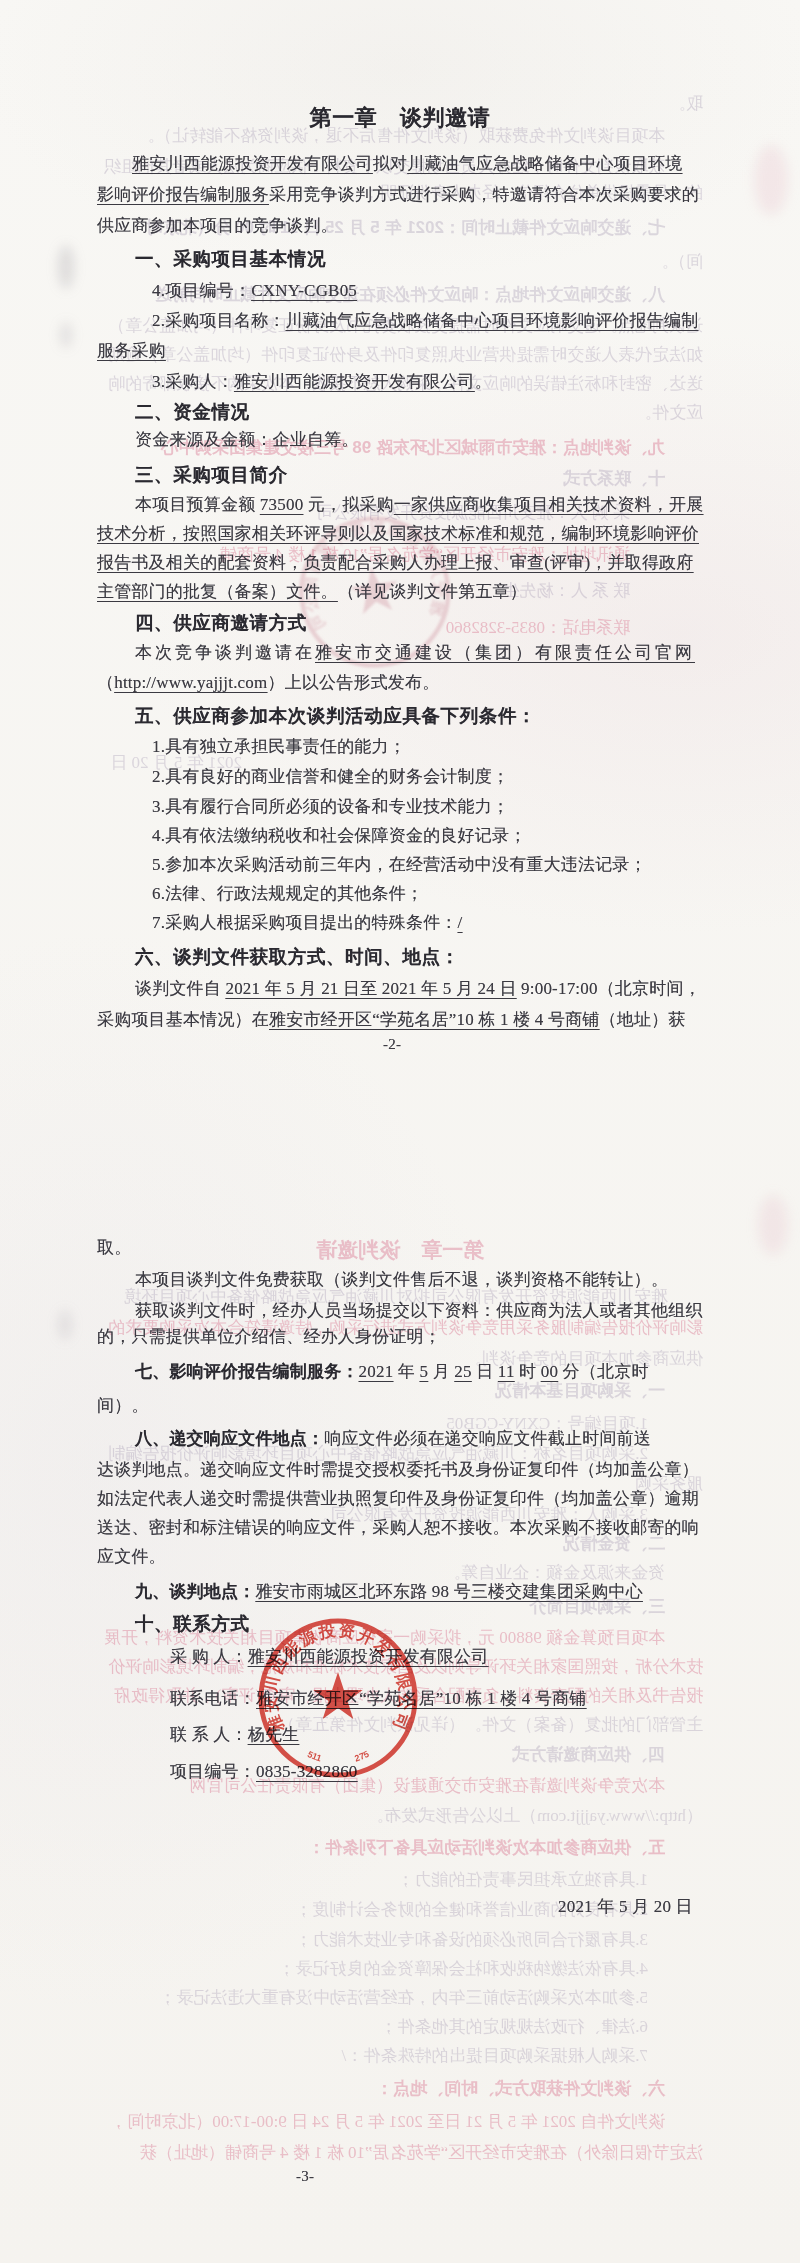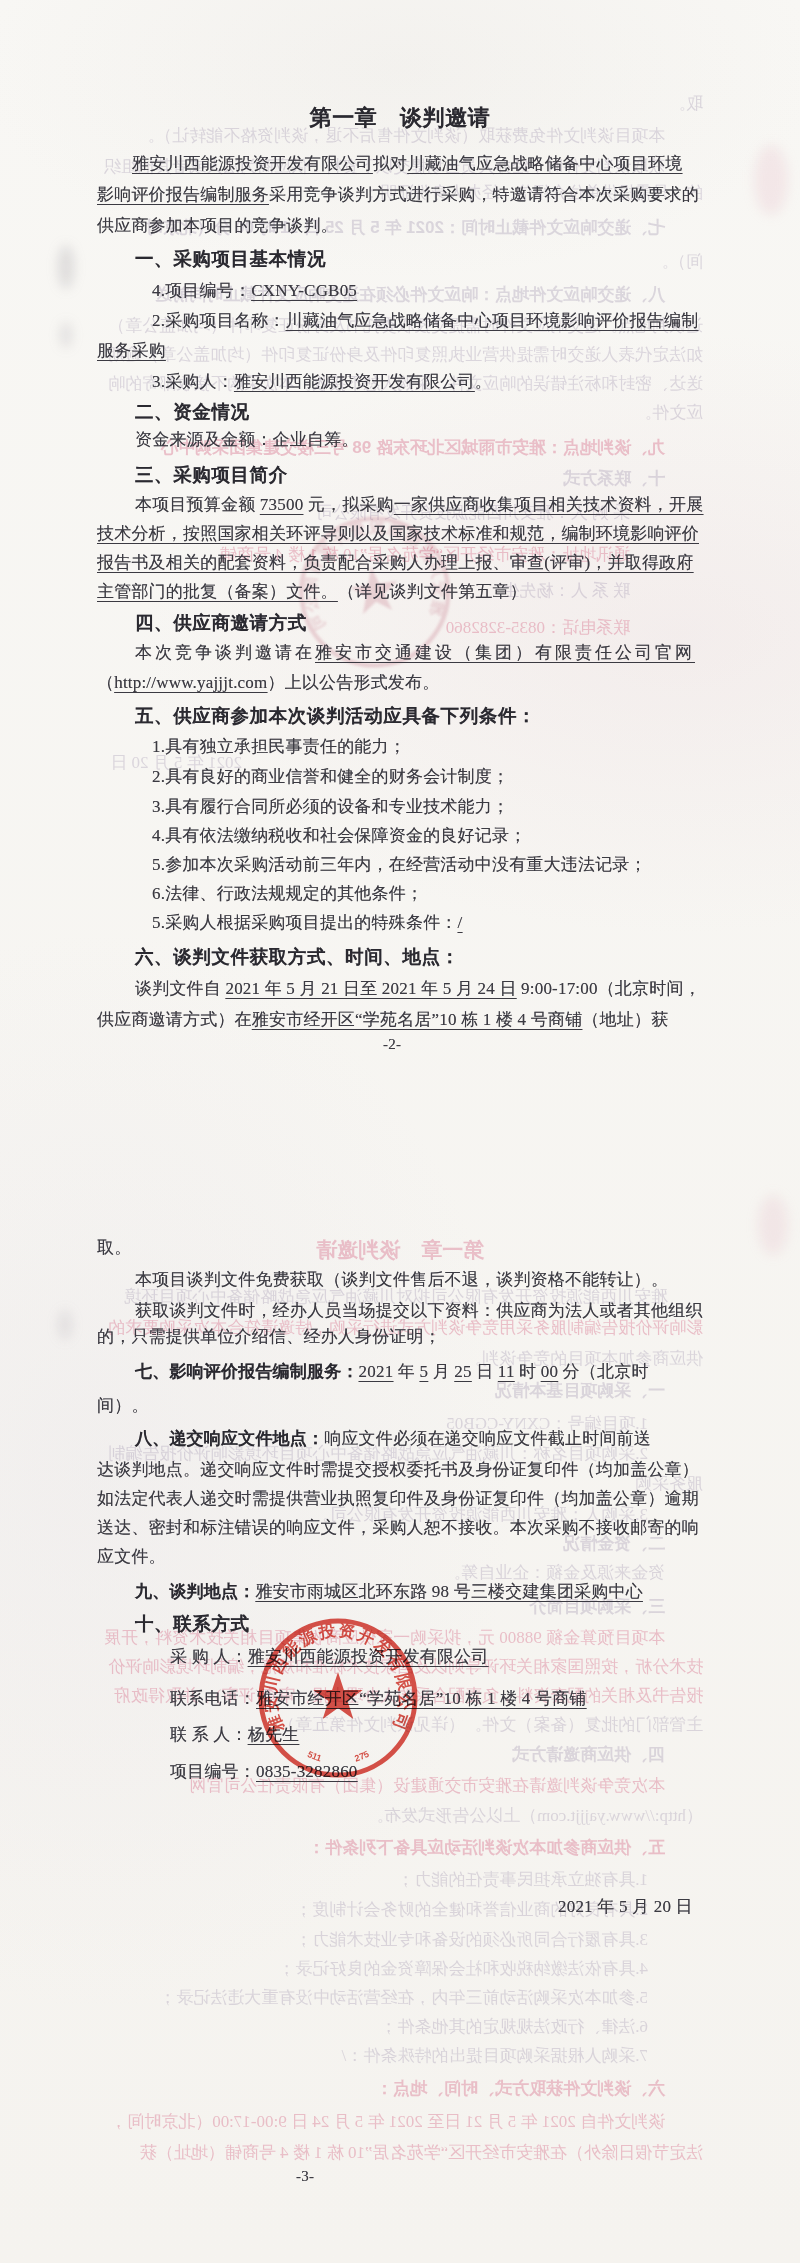--- a/index.html
+++ b/index.html
@@ -127,24 +127,24 @@
       <div class="line hd" style="top: 610px; left: 135px;"><span>四、供应商邀请方式</span></div>
       <div class="line" style="top: 641px; left: 135px; letter-spacing: 3px;"><span>本次竞争谈判邀请在</span><span class="u">雅安市交通建设（集团）有限责任公司官网</span></div>
       <div class="line" style="top: 671px; left: 97px;"><span>（</span><span class="u">http://www.yajjjt.com</span><span>）上以公告形式发布。</span></div>
       <div class="line hd" style="top: 703px; left: 135px;"><span>五、供应商参加本次谈判活动应具备下列条件：</span></div>
       <div class="line" style="top: 735px; left: 152px;"><span>1.具有独立承担民事责任的能力；</span></div>
       <div class="line" style="top: 765px; left: 152px;"><span>2.具有良好的商业信誉和健全的财务会计制度；</span></div>
       <div class="line" style="top: 795px; left: 152px;"><span>3.具有履行合同所必须的设备和专业技术能力；</span></div>
       <div class="line" style="top: 824px; left: 152px;"><span>4.具有依法缴纳税收和社会保障资金的良好记录；</span></div>
       <div class="line" style="top: 853px; left: 152px;"><span>5.参加本次采购活动前三年内，在经营活动中没有重大违法记录；</span></div>
       <div class="line" style="top: 882px; left: 152px;"><span>6.法律、行政法规规定的其他条件；</span></div>
-      <div class="line" style="top: 911px; left: 152px;"><span>5.采购人根据采购项目提出的特殊条件：</span><span class="u">/</span></div>
+      <div class="line" style="top: 911px; left: 152px;"><span>7.采购人根据采购项目提出的特殊条件：</span><span class="u">/</span></div>
       <div class="line hd" style="top: 944px; left: 135px;"><span>六、谈判文件获取方式、时间、地点：</span></div>
       <div class="line" style="top: 977px; left: 135px;"><span>谈判文件自 </span><span class="u">2021 年 5 月 21 日至 2021 年 5 月 24 日</span><span> 9:00-17:00（北京时间，</span></div>
-      <div class="line" style="top: 1008px; left: 97px;"><span>供应商邀请方式）在</span><span class="u">雅安市经开区“学苑名居”10 栋 1 楼 4 号商铺</span><span>（地址）获</span></div>
+      <div class="line" style="top: 1008px; left: 97px;"><span>采购项目基本情况）在</span><span class="u">雅安市经开区“学苑名居”10 栋 1 楼 4 号商铺</span><span>（地址）获</span></div>
       <div class="line" style="top: 1036px; left: 383px; font-size: 15px;"><span>-2-</span></div>
       <div class="line" style="top: 1236px; left: 97px;"><span>取。</span></div>
       <div class="line" style="top: 1268px; left: 135px;"><span>本项目谈判文件免费获取（谈判文件售后不退，谈判资格不能转让）。</span></div>
       <div class="line" style="top: 1299px; left: 135px;"><span>获取谈判文件时，经办人员当场提交以下资料：供应商为法人或者其他组织</span></div>
       <div class="line" style="top: 1325px; left: 97px;"><span>的，只需提供单位介绍信、经办人身份证明；</span></div>
       <div class="line" style="top: 1360px; left: 135px;"><span class="hd">七、影响评价报告编制服务：</span><span class="u">2021</span><span> 年 </span><span class="u">5</span><span> 月 </span><span class="u">25</span><span> 日 </span><span class="u">11</span><span> 时 </span><span class="u">00</span><span> 分（北京时</span></div>
       <div class="line" style="top: 1394px; left: 97px;"><span>间）。</span></div>
       <div class="line" style="top: 1427px; left: 135px;"><span class="hd">八、递交响应文件地点：</span><span>响应文件必须在递交响应文件截止时间前送</span></div>
       <div class="line" style="top: 1458px; left: 97px;"><span>达谈判地点。递交响应文件时需提交授权委托书及身份证复印件（均加盖公章）</span></div>
       <div class="line" style="top: 1487px; left: 97px;"><span>如法定代表人递交时需提供营业执照复印件及身份证复印件（均加盖公章）逾期</span></div>

